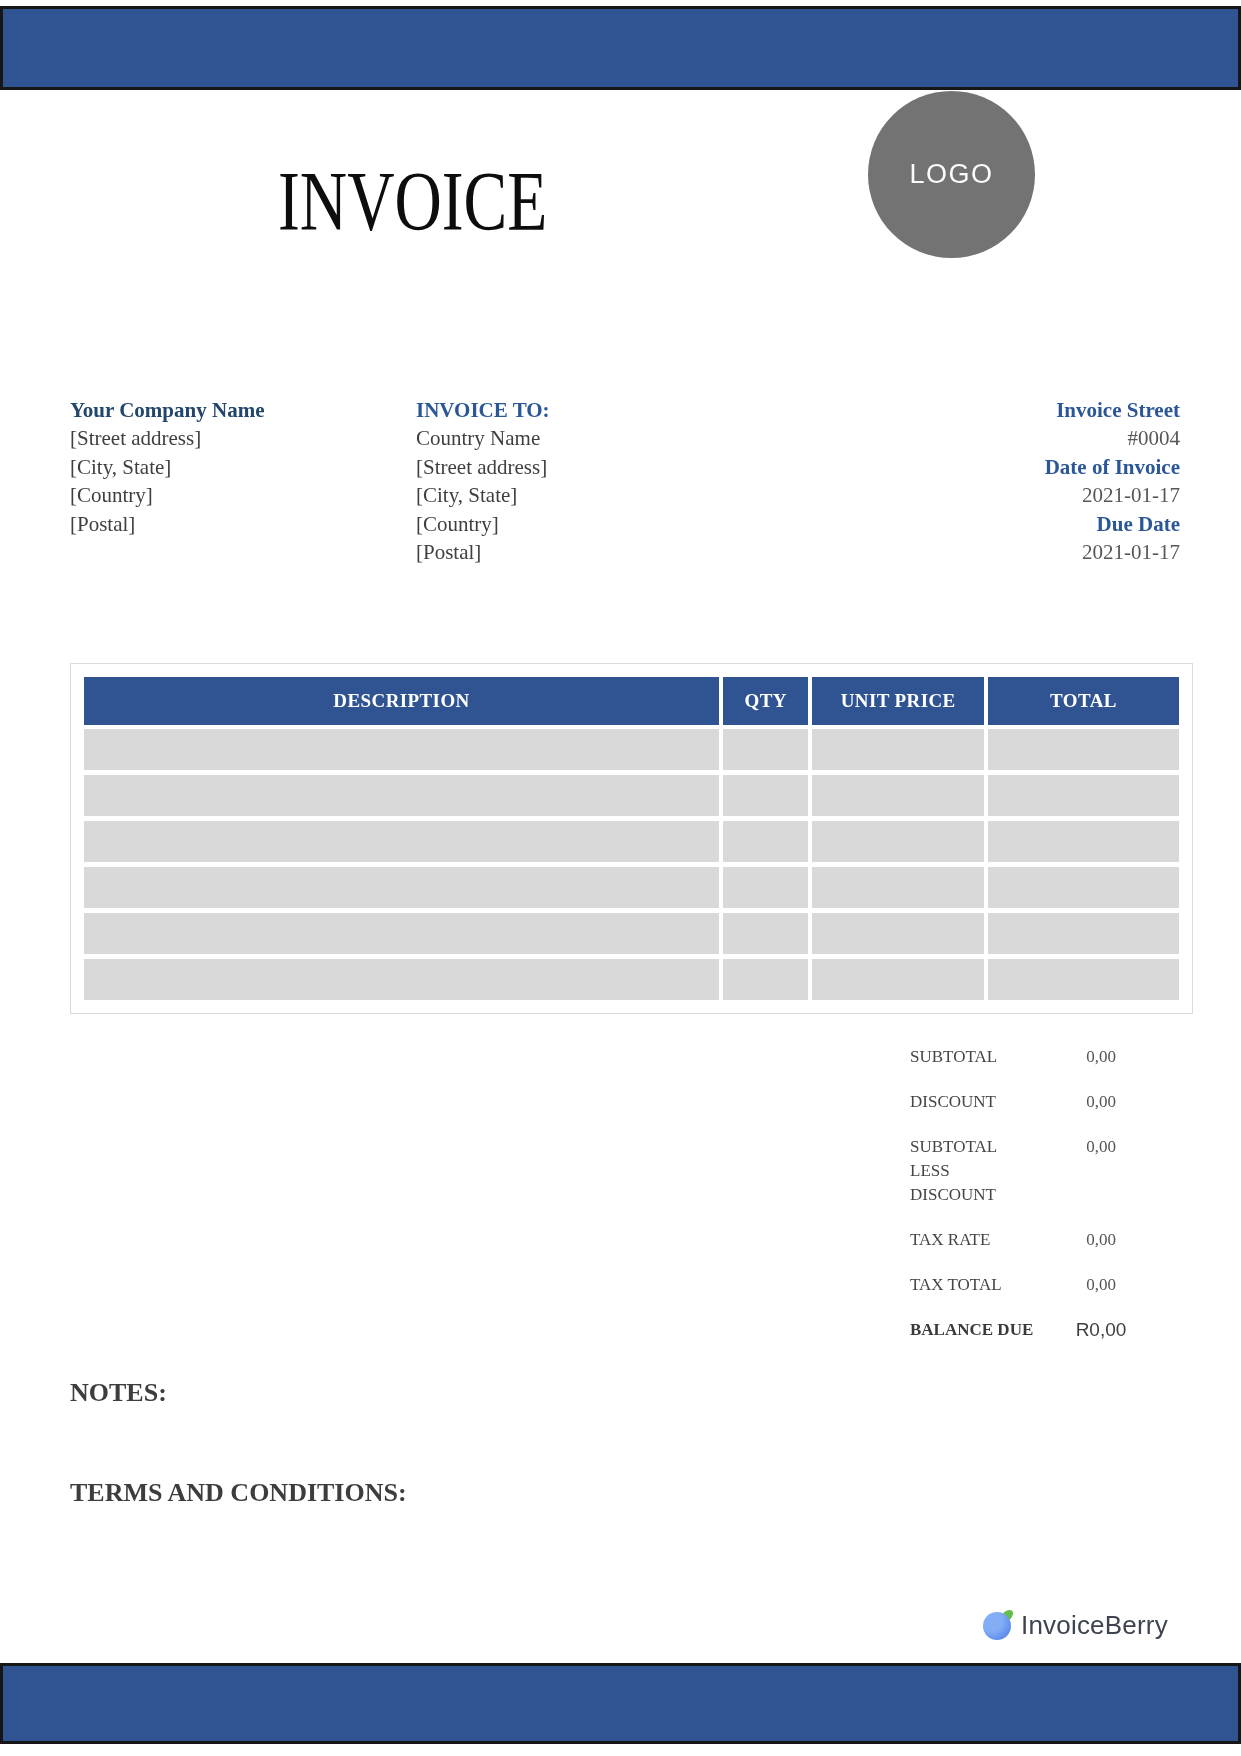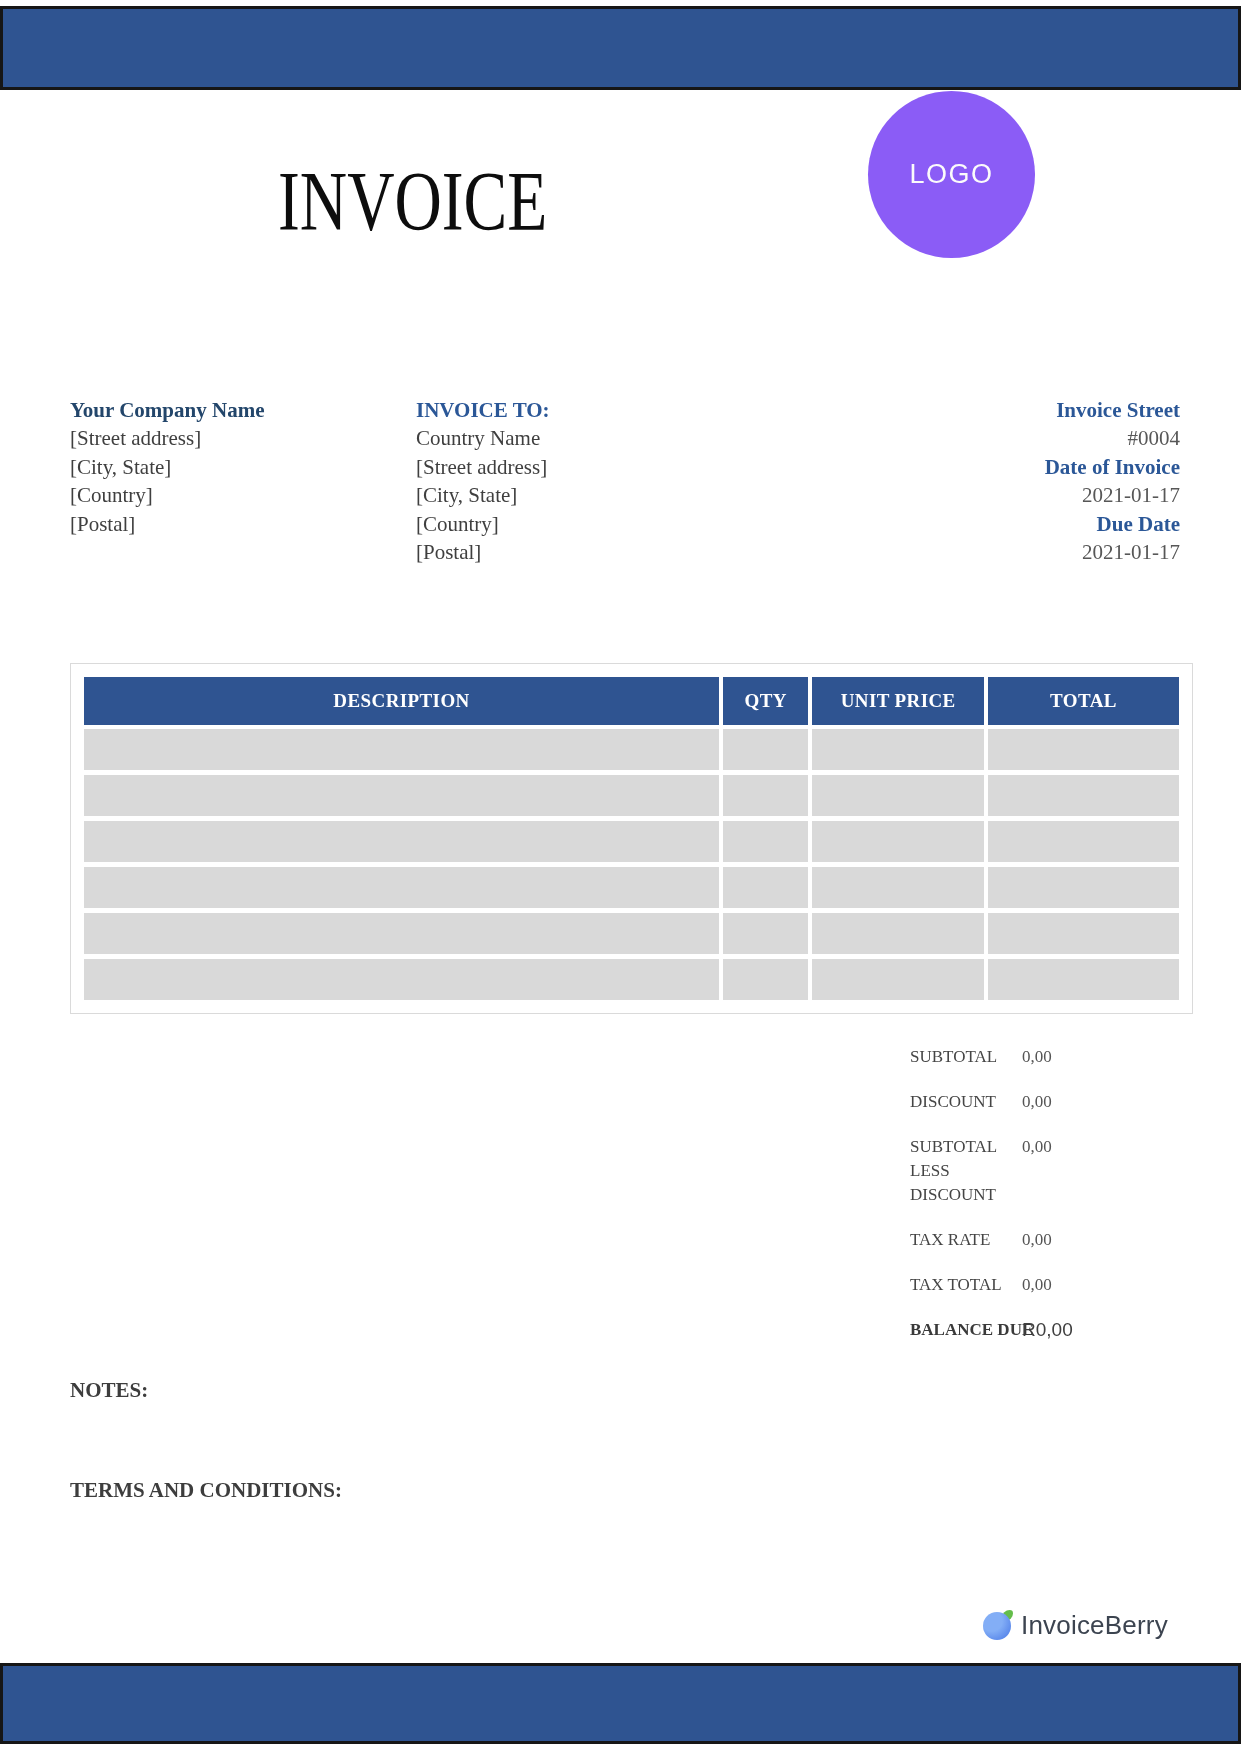--- a/index.html
+++ b/index.html
@@ -18,21 +18,21 @@
   
   .invoice-title {
     position:absolute; left:278px; top:156px;
     font-size:84px; line-height:1; color:#0d0d0d; font-weight:400;
     transform:scaleX(0.78); transform-origin:left top; white-space:nowrap;
   }
 
   
   .logo-circle {
     position:absolute; left:868px; top:87px; width:167px; height:167px;
-    border-radius:50%; background:#8b5cf6;
+    border-radius:50%; background:#737373;
     display:flex; align-items:center; justify-content:center;
   }
   .logo-circle span {
     font-family:"Liberation Sans", sans-serif; font-size:27px;
     color:#fbfbfb; letter-spacing:1.5px;
   }
 
   
   .col { position:absolute; top:392px; font-size:21px; line-height:28.4px; }
   .col-from { left:70px; }
@@ -51,27 +51,27 @@
   .hcell { background:#2F5491; color:#ffffff; display:flex; align-items:center;
            justify-content:center; font-weight:bold; font-size:19px; letter-spacing:.4px; }
   .trow { height:41px; margin-bottom:5px; }
   .trow:last-child { margin-bottom:0; }
   .tcell { background:#D9D9D9; }
 
   
   .totals { position:absolute; left:910px; top:1041px; width:270px; font-size:17px; }
   .t-row { display:flex; margin-bottom:21px; line-height:24px; }
   .t-label { width:112px; color:#454545; }
-  .t-value { flex:1; text-align:left; color:#555555; }
+  .t-value { flex:1; text-align:center; color:#555555; }
   .t-row.bold .t-label { font-weight:bold; color:#3a3a3a; white-space:nowrap; }
   .t-row.bold .t-value { font-family:"Liberation Sans", sans-serif; font-weight:normal;
                          color:#3f3f3f; font-size:19px; }
 
   
-  .section-label { position:absolute; left:70px; font-size:21px; font-weight:bold; color:#3d3d3d; }
+  .section-label { position:absolute; left:70px; font-size:26px; font-weight:bold; color:#3d3d3d; }
   .notes { top:1374px; }
   .terms { top:1474px; }
 
   
   .brand { position:absolute; left:983px; top:1605px; height:32px;
            display:flex; align-items:center;
            font-family:"Liberation Sans", sans-serif; }
   .berry { position:relative; width:30px; height:30px; margin-right:8px; }
   .berry .fruit { position:absolute; left:0; top:2px; width:28px; height:28px; border-radius:50%;
                   background:radial-gradient(circle at 32% 32%, #83aef6 0 38%, #5e8cec 75%); }

